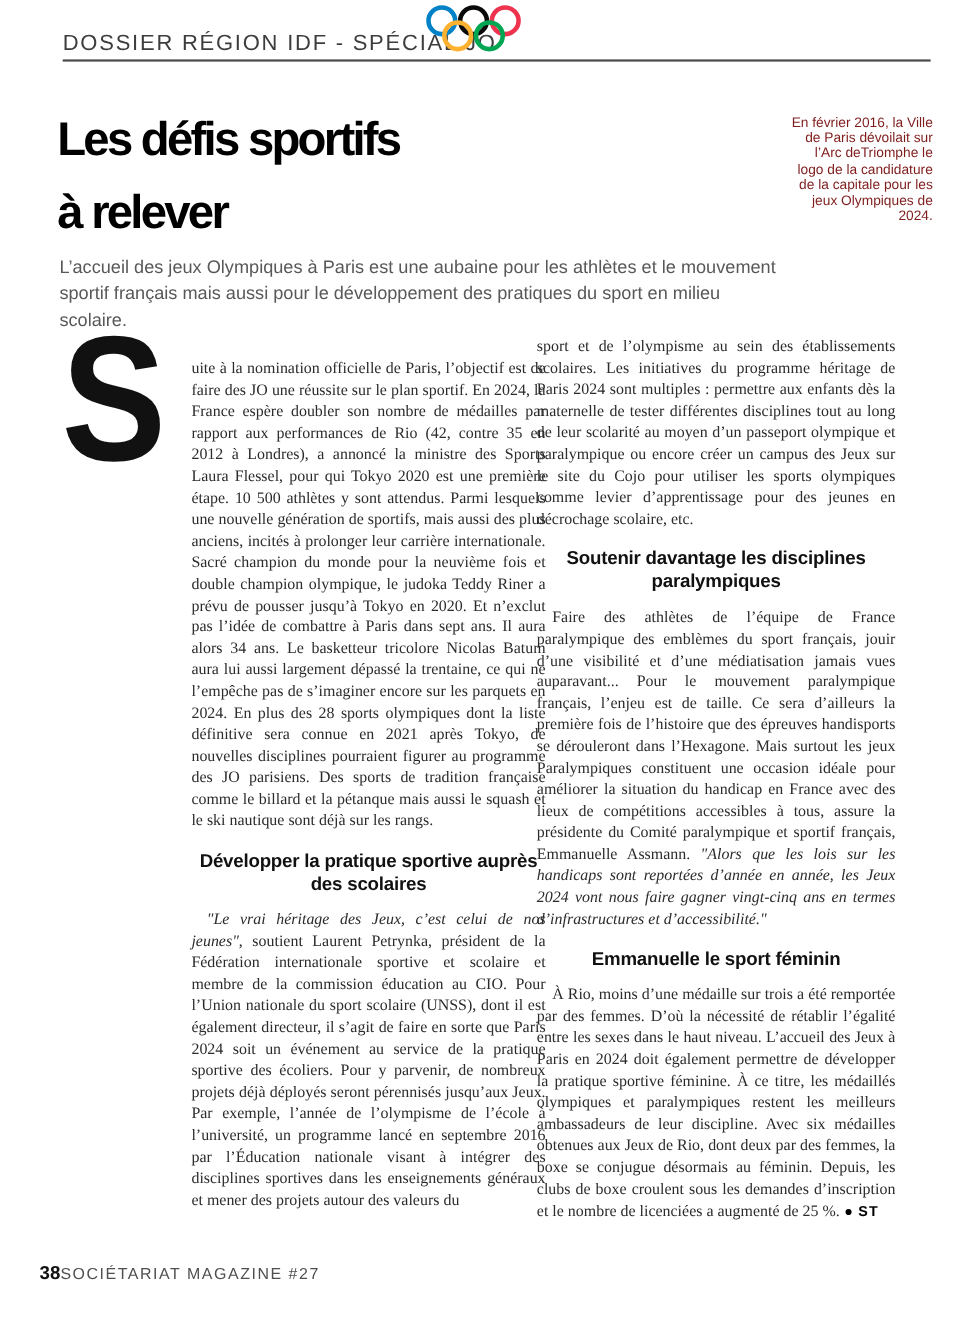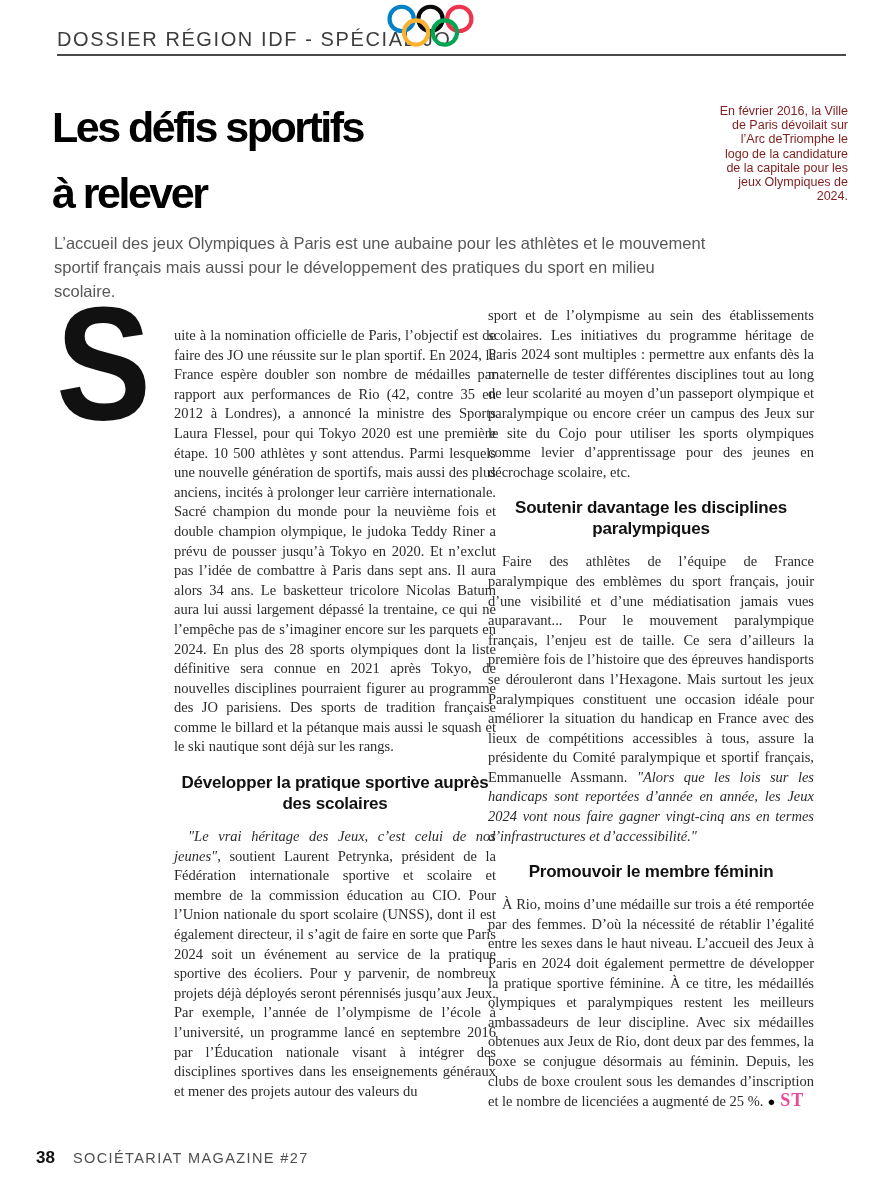--- a/index.html
+++ b/index.html
@@ -64,30 +64,30 @@
     font-family: "Liberation Sans", sans-serif;
     font-size: 17px; line-height: 21px; font-weight: 700;
     color: #111; text-align: center;
     margin: 15px 6px 13px 6px; letter-spacing: -0.2px;
   }
   .endmark {
     font-family: "Liberation Sans", sans-serif;
     font-size: 13px; color: #000; margin-left: 4px;
   }
   .byline {
-    font-family: Liberation Serif, serif;
-    font-weight: 700; font-size: 18px; letter-spacing: 1px;
-    color: #ec4899; margin-left: 5px; font-style: normal;
+    font-family: Liberation Sans, sans-serif;
+    font-weight: 700; font-size: 13px; letter-spacing: 1px;
+    color: #000000; margin-left: 5px; font-style: normal;
   }
 
   
   .footer { position: absolute; left: 36px; top: 1148px; display: flex; align-items: baseline; }
   .pagenum { font-weight: 700; font-size: 17px; color: #111; }
   .mag {
-    margin-left: 18px; font-size: 14.5px; letter-spacing: 1.4px;
+    font-size: 14.5px; letter-spacing: 1.4px;
     color: #4f4f4f; text-transform: uppercase; font-weight: 400; text-align: center;
   }
 </style>
 </head>
 <body>
 
 <div class="page">
 
   <div class="kicker">DOSSIER RÉGION IDF - SPÉCIAL JO</div>
   <svg class="rings" viewBox="0 0 124 64" fill="none">
@@ -111,21 +111,21 @@
   <div class="col col1">
     <p class="body-p">uite à la nomination officielle de Paris, l’objectif est de faire des JO une réussite sur le plan sportif. En 2024, la France espère doubler son nombre de médailles par rapport aux performances de Rio (42, contre 35 en 2012 à Londres), a annoncé la ministre des Sports Laura Flessel, pour qui Tokyo 2020 est une première étape. 10 500 athlètes y sont attendus. Parmi lesquels une nouvelle génération de sportifs, mais aussi des plus anciens, incités à prolonger leur carrière internationale. Sacré champion du monde pour la neuvième fois et double champion olympique, le judoka Teddy Riner a prévu de pousser jusqu’à Tokyo en 2020. Et n’exclut pas l’idée de combattre à Paris dans sept ans. Il aura alors 34 ans. Le basketteur tricolore Nicolas Batum aura lui aussi largement dépassé la trentaine, ce qui ne l’empêche pas de s’imaginer encore sur les parquets en 2024. En plus des 28 sports olympiques dont la liste définitive sera connue en 2021 après Tokyo, de nouvelles disciplines pourraient figurer au programme des JO parisiens. Des sports de tradition française comme le billard et la pétanque mais aussi le squash et le ski nautique sont déjà sur les rangs.</p>
     <h2 class="subhead">Développer la pratique sportive auprès des scolaires</h2>
     <p class="body-p indent"><span class="italic">"Le vrai héritage des Jeux, c’est celui de nos jeunes"</span><span>, soutient Laurent Petrynka, président de la Fédération internationale sportive et scolaire et membre de la commission éducation au CIO. Pour l’Union nationale du sport scolaire (UNSS), dont il est également directeur, il s’agit de faire en sorte que Paris 2024 soit un événement au service de la pratique sportive des écoliers. Pour y parvenir, de nombreux projets déjà déployés seront pérennisés jusqu’aux Jeux. Par exemple, l’année de l’olympisme de l’école à l’université, un programme lancé en septembre 2016 par l’Éducation nationale visant à intégrer des disciplines sportives dans les enseignements généraux et mener des projets autour des valeurs du</span></p>
   </div>
 
   <div class="col col2">
     <p class="body-p">sport et de l’olympisme au sein des établissements scolaires. Les initiatives du programme héritage de Paris 2024 sont multiples : permettre aux enfants dès la maternelle de tester différentes disciplines tout au long de leur scolarité au moyen d’un passeport olympique et paralympique ou encore créer un campus des Jeux sur le site du Cojo pour utiliser les sports olympiques comme levier d’apprentissage pour des jeunes en décrochage scolaire, etc.</p>
     <h2 class="subhead">Soutenir davantage les disciplines paralympiques</h2>
     <p class="body-p indent"><span>Faire des athlètes de l’équipe de France paralympique des emblèmes du sport français, jouir d’une visibilité et d’une médiatisation jamais vues auparavant... Pour le mouvement paralympique français, l’enjeu est de taille. Ce sera d’ailleurs la première fois de l’histoire que des épreuves handisports se dérouleront dans l’Hexagone. Mais surtout les jeux Paralympiques constituent une occasion idéale pour améliorer la situation du handicap en France avec des lieux de compétitions accessibles à tous, assure la présidente du Comité paralympique et sportif français, Emmanuelle Assmann. </span><span class="italic">"Alors que les lois sur les handicaps sont reportées d’année en année, les Jeux 2024 vont nous faire gagner vingt-cinq ans en termes d’infrastructures et d’accessibilité."</span></p>
-    <h2 class="subhead">Promouvoir le membre féminin</h2>
+    <h2 class="subhead">Emmanuelle le sport féminin</h2>
     <p class="body-p indent"><span>À Rio, moins d’une médaille sur trois a été remportée par des femmes. D’où la nécessité de rétablir l’égalité entre les sexes dans le haut niveau. L’accueil des Jeux à Paris en 2024 doit également permettre de développer la pratique sportive féminine. À ce titre, les médaillés olympiques et paralympiques restent les meilleurs ambassadeurs de leur discipline. Avec six médailles obtenues aux Jeux de Rio, dont deux par des femmes, la boxe se conjugue désormais au féminin. Depuis, les clubs de boxe croulent sous les demandes d’inscription et le nombre de licenciées a augmenté de 25 %.</span><span class="endmark">●</span><span class="byline">ST</span></p>
   </div>
 
   <div class="footer">
     <span class="pagenum">38</span>
     <span class="mag">SOCIÉTARIAT MAGAZINE #27</span>
   </div>
 
 </div>
 

